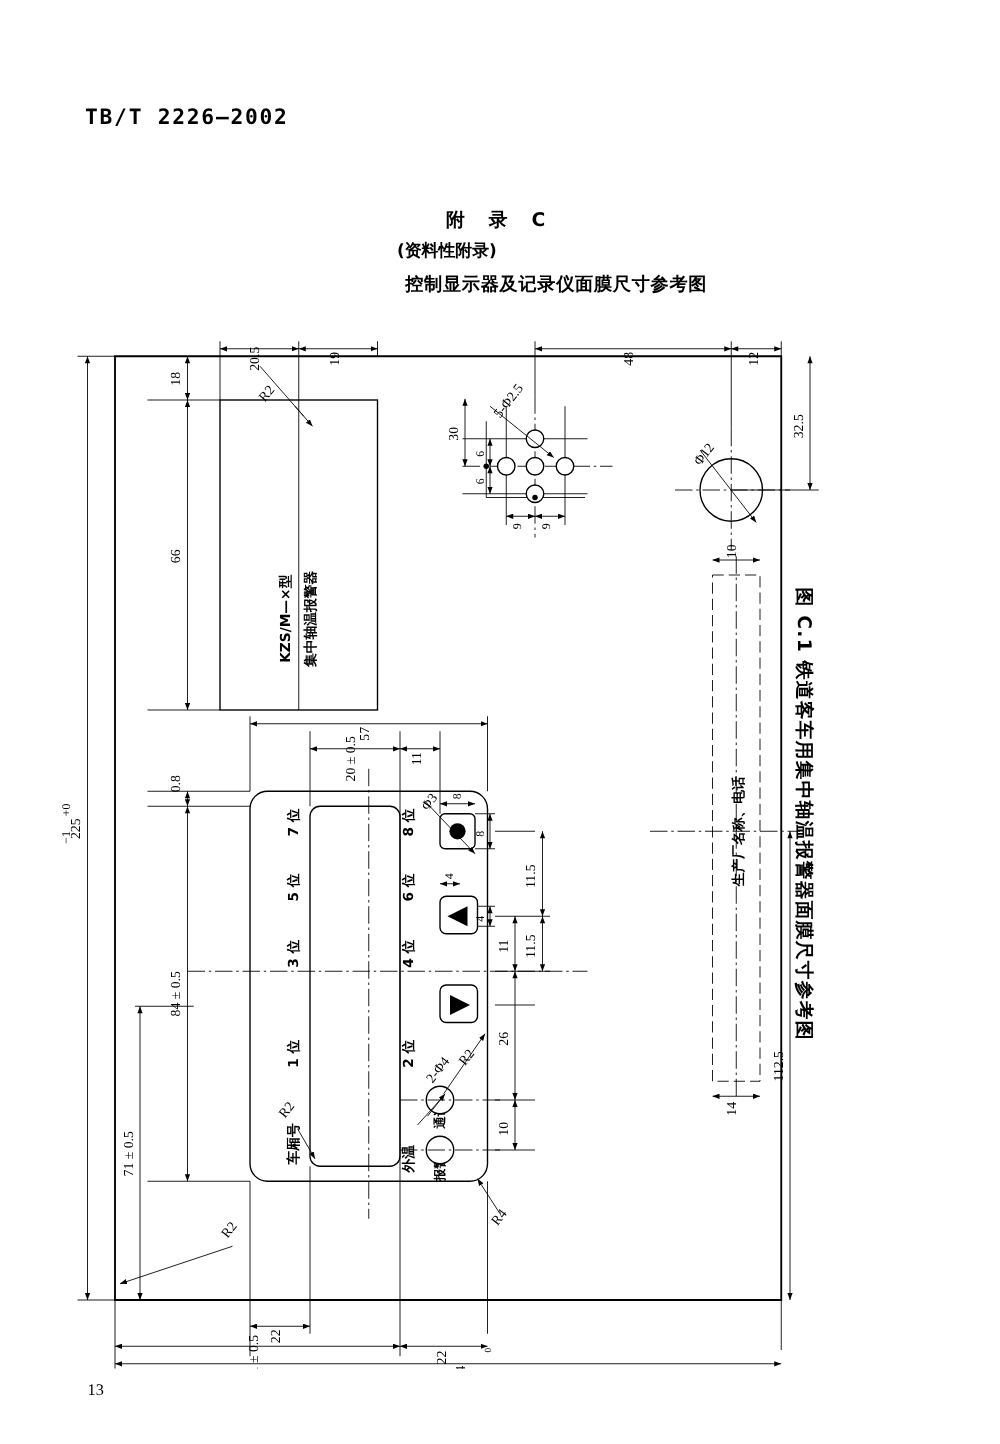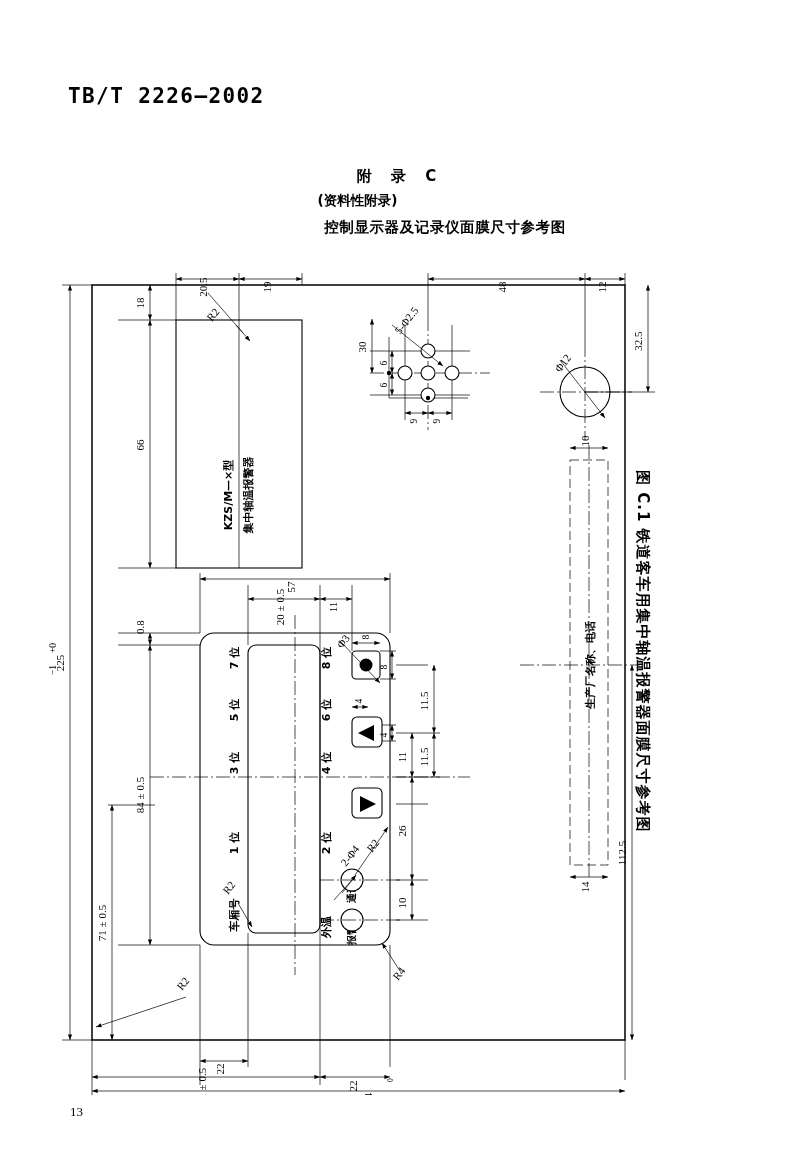--- a/index.html
+++ b/index.html
@@ -1,21 +1,21 @@
 <!DOCTYPE html>
 <html><head>
 <meta charset="utf-8">
 <style>
   html,body{margin:0;padding:0;background:#ffffff;}
   body{width:800px;height:1155px;position:relative;
        font-family:"Liberation Serif","DejaVu Serif",serif;color:#000;}
   .page{position:absolute;inset:0;width:800px;height:1155px;overflow:hidden;background:#fff;}
 
   
-  #std-no{position:absolute;left:68px;top:84px;font-size:21px;letter-spacing:1.4px;
+  #std-no{position:absolute;left:68px;top:84px;font-size:17px;letter-spacing:1.4px;
           font-family:"DejaVu Sans Mono","Liberation Mono",monospace;font-weight:700;}
   #annex-label{position:absolute;left:0;top:167px;width:800px;text-align:center;
                font-size:15px;font-weight:700;letter-spacing:7px;
                font-family:"DejaVu Sans","Liberation Sans",sans-serif;}
   #annex-kind{position:absolute;left:0;top:192px;width:715px;text-align:center;
               font-size:13.5px;font-weight:700;
               font-family:"DejaVu Sans","Liberation Sans",sans-serif;}
   #annex-title{position:absolute;left:0;top:218px;width:800px;text-align:center;
                font-size:14.5px;font-weight:700;letter-spacing:.6px;
                font-family:"DejaVu Sans","Liberation Sans",sans-serif;margin-left:45px;}

